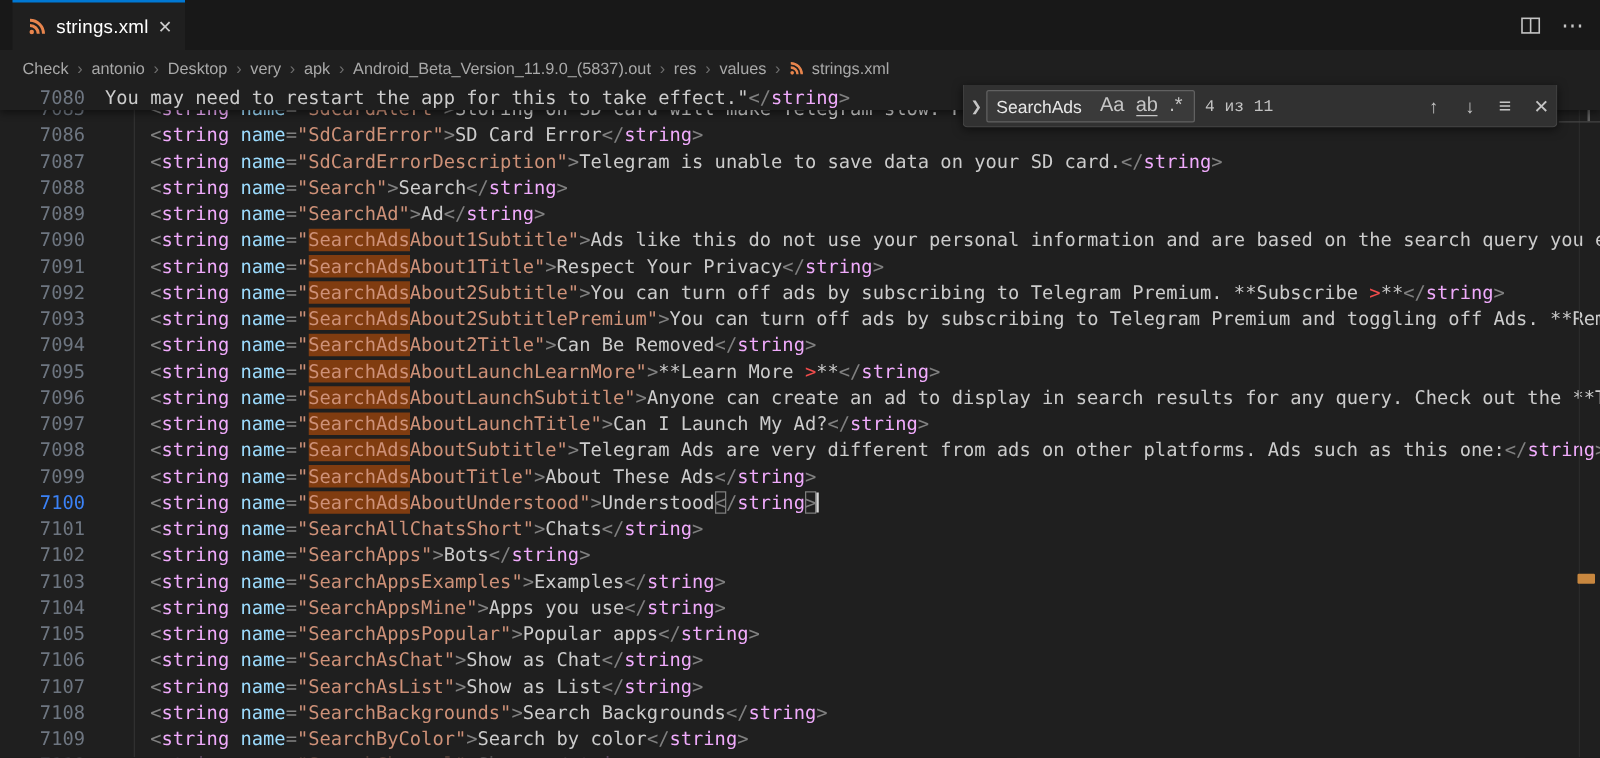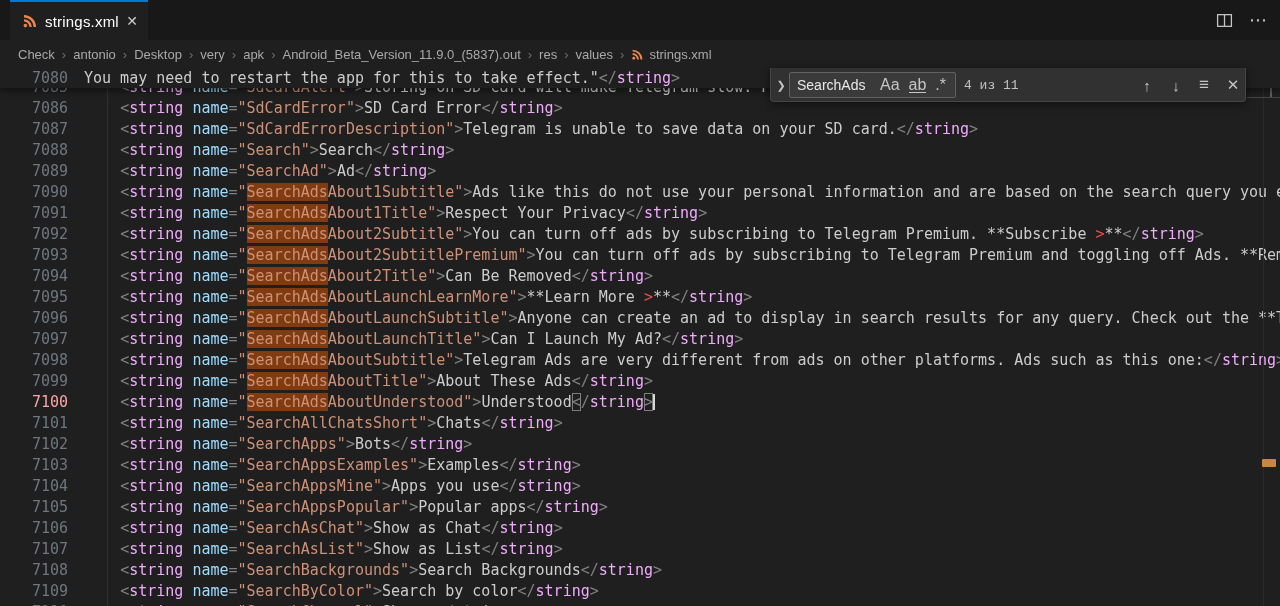--- a/index.html
+++ b/index.html
@@ -25,21 +25,21 @@
   .crumb-sep { color:#6e6e6e; margin:0 6px; font-size:13px; }
   .crumb-xml-icon { width:13px; height:13px; margin-right:5px; vertical-align:-2px; }
   .crumb-last { display:flex; align-items:center; }
 
   
   .editor { position:absolute; left:0; top:68px; width:1280px; height:538px; overflow:hidden;
             font-family:"DejaVu Sans Mono", monospace; font-size:15px; }
   .indent-guide { position:absolute; left:107px; top:20px; bottom:0; width:1px; background:#303030; }
   .row { position:absolute; left:0; width:1280px; height:21px; line-height:21px; white-space:pre; overflow:hidden;padding-left:12px; }
   .num { position:absolute; left:0; top:0; width:68px; text-align:right; color:#6e7681; }
-  .num.active { color:#fca5a5; }
+  .num.active { color:#3b82f6; }
   .code { position:absolute; left:84px; top:0; white-space:pre; }
   .p   { color:#808080; }
   .tag { color:#f0abfc; }
   .attr{ color:#9cdcfe; }
   .val { color:#ce9178; }
   .txt { color:#cccccc; }
   .inv { color:#f14c4c; }
   .hl  { background:rgba(234,92,0,.48); }
   .box { outline:1px solid #7e7e7e; outline-offset:-1px; }
   .cursor { display:inline-block; width:2px; height:16px; background:#d7d7d7; vertical-align:-3px; }

